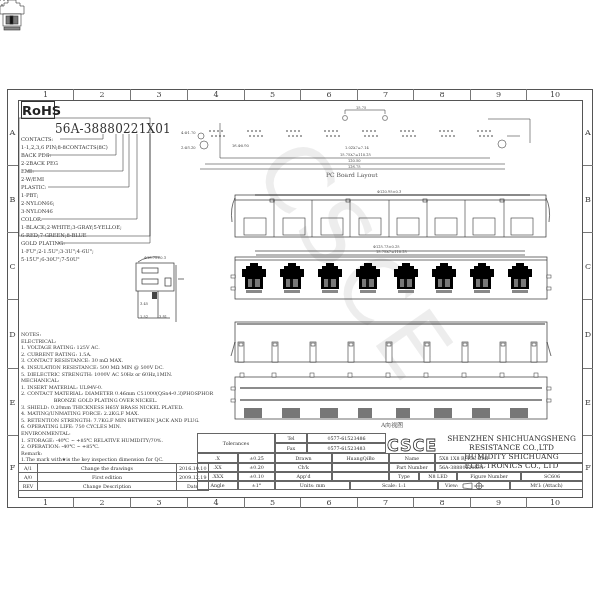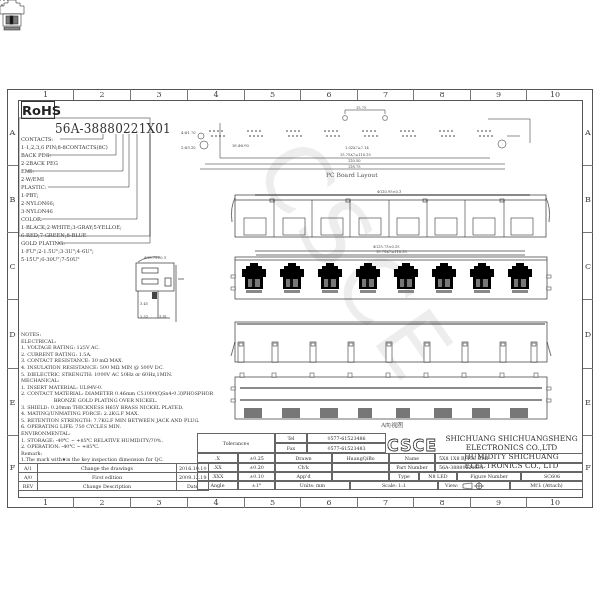--- a/index.html
+++ b/index.html
@@ -329,21 +329,21 @@
 <div class="tb" style="left:197px;top:481px;width:41px;height:9px;">Angle</div>
 <div class="tb" style="left:238px;top:481px;width:37px;height:9px;">±1°</div>
 
 <div class="tb" style="left:275px;top:433px;width:32px;height:10px;">Tel</div>
 <div class="tb" style="left:307px;top:433px;width:79px;height:10px;">0577-61523486</div>
 <div class="tb" style="left:275px;top:443px;width:32px;height:10px;">Fax</div>
 <div class="tb" style="left:307px;top:443px;width:79px;height:10px;">0577-61523483</div>
 
 <div class="csce">CSCE</div>
 <div class="company">
-  <div>SHICHUANG SHICHUANGSHENG ELECTRONICS CO.,LTD</div>
+  <div>SHENZHEN SHICHUANGSHENG RESISTANCE CO.,LTD</div>
   <div>HUMIDITY SHICHUANG ELECTRONICS CO., LTD</div>
 </div>
 
 <div class="tb" style="left:275px;top:453px;width:57px;height:10px;">Drawn</div>
 <div class="tb" style="left:332px;top:453px;width:57px;height:10px;">HuangQiBo</div>
 <div class="tb" style="left:275px;top:463px;width:57px;height:9px;">Ch'k</div>
 <div class="tb" style="left:332px;top:463px;width:57px;height:9px;"></div>
 <div class="tb" style="left:275px;top:472px;width:57px;height:9px;">App'd</div>
 <div class="tb" style="left:332px;top:472px;width:57px;height:9px;"></div>
 <div class="tb" style="left:275px;top:481px;width:75px;height:9px;">Units: mm</div>

